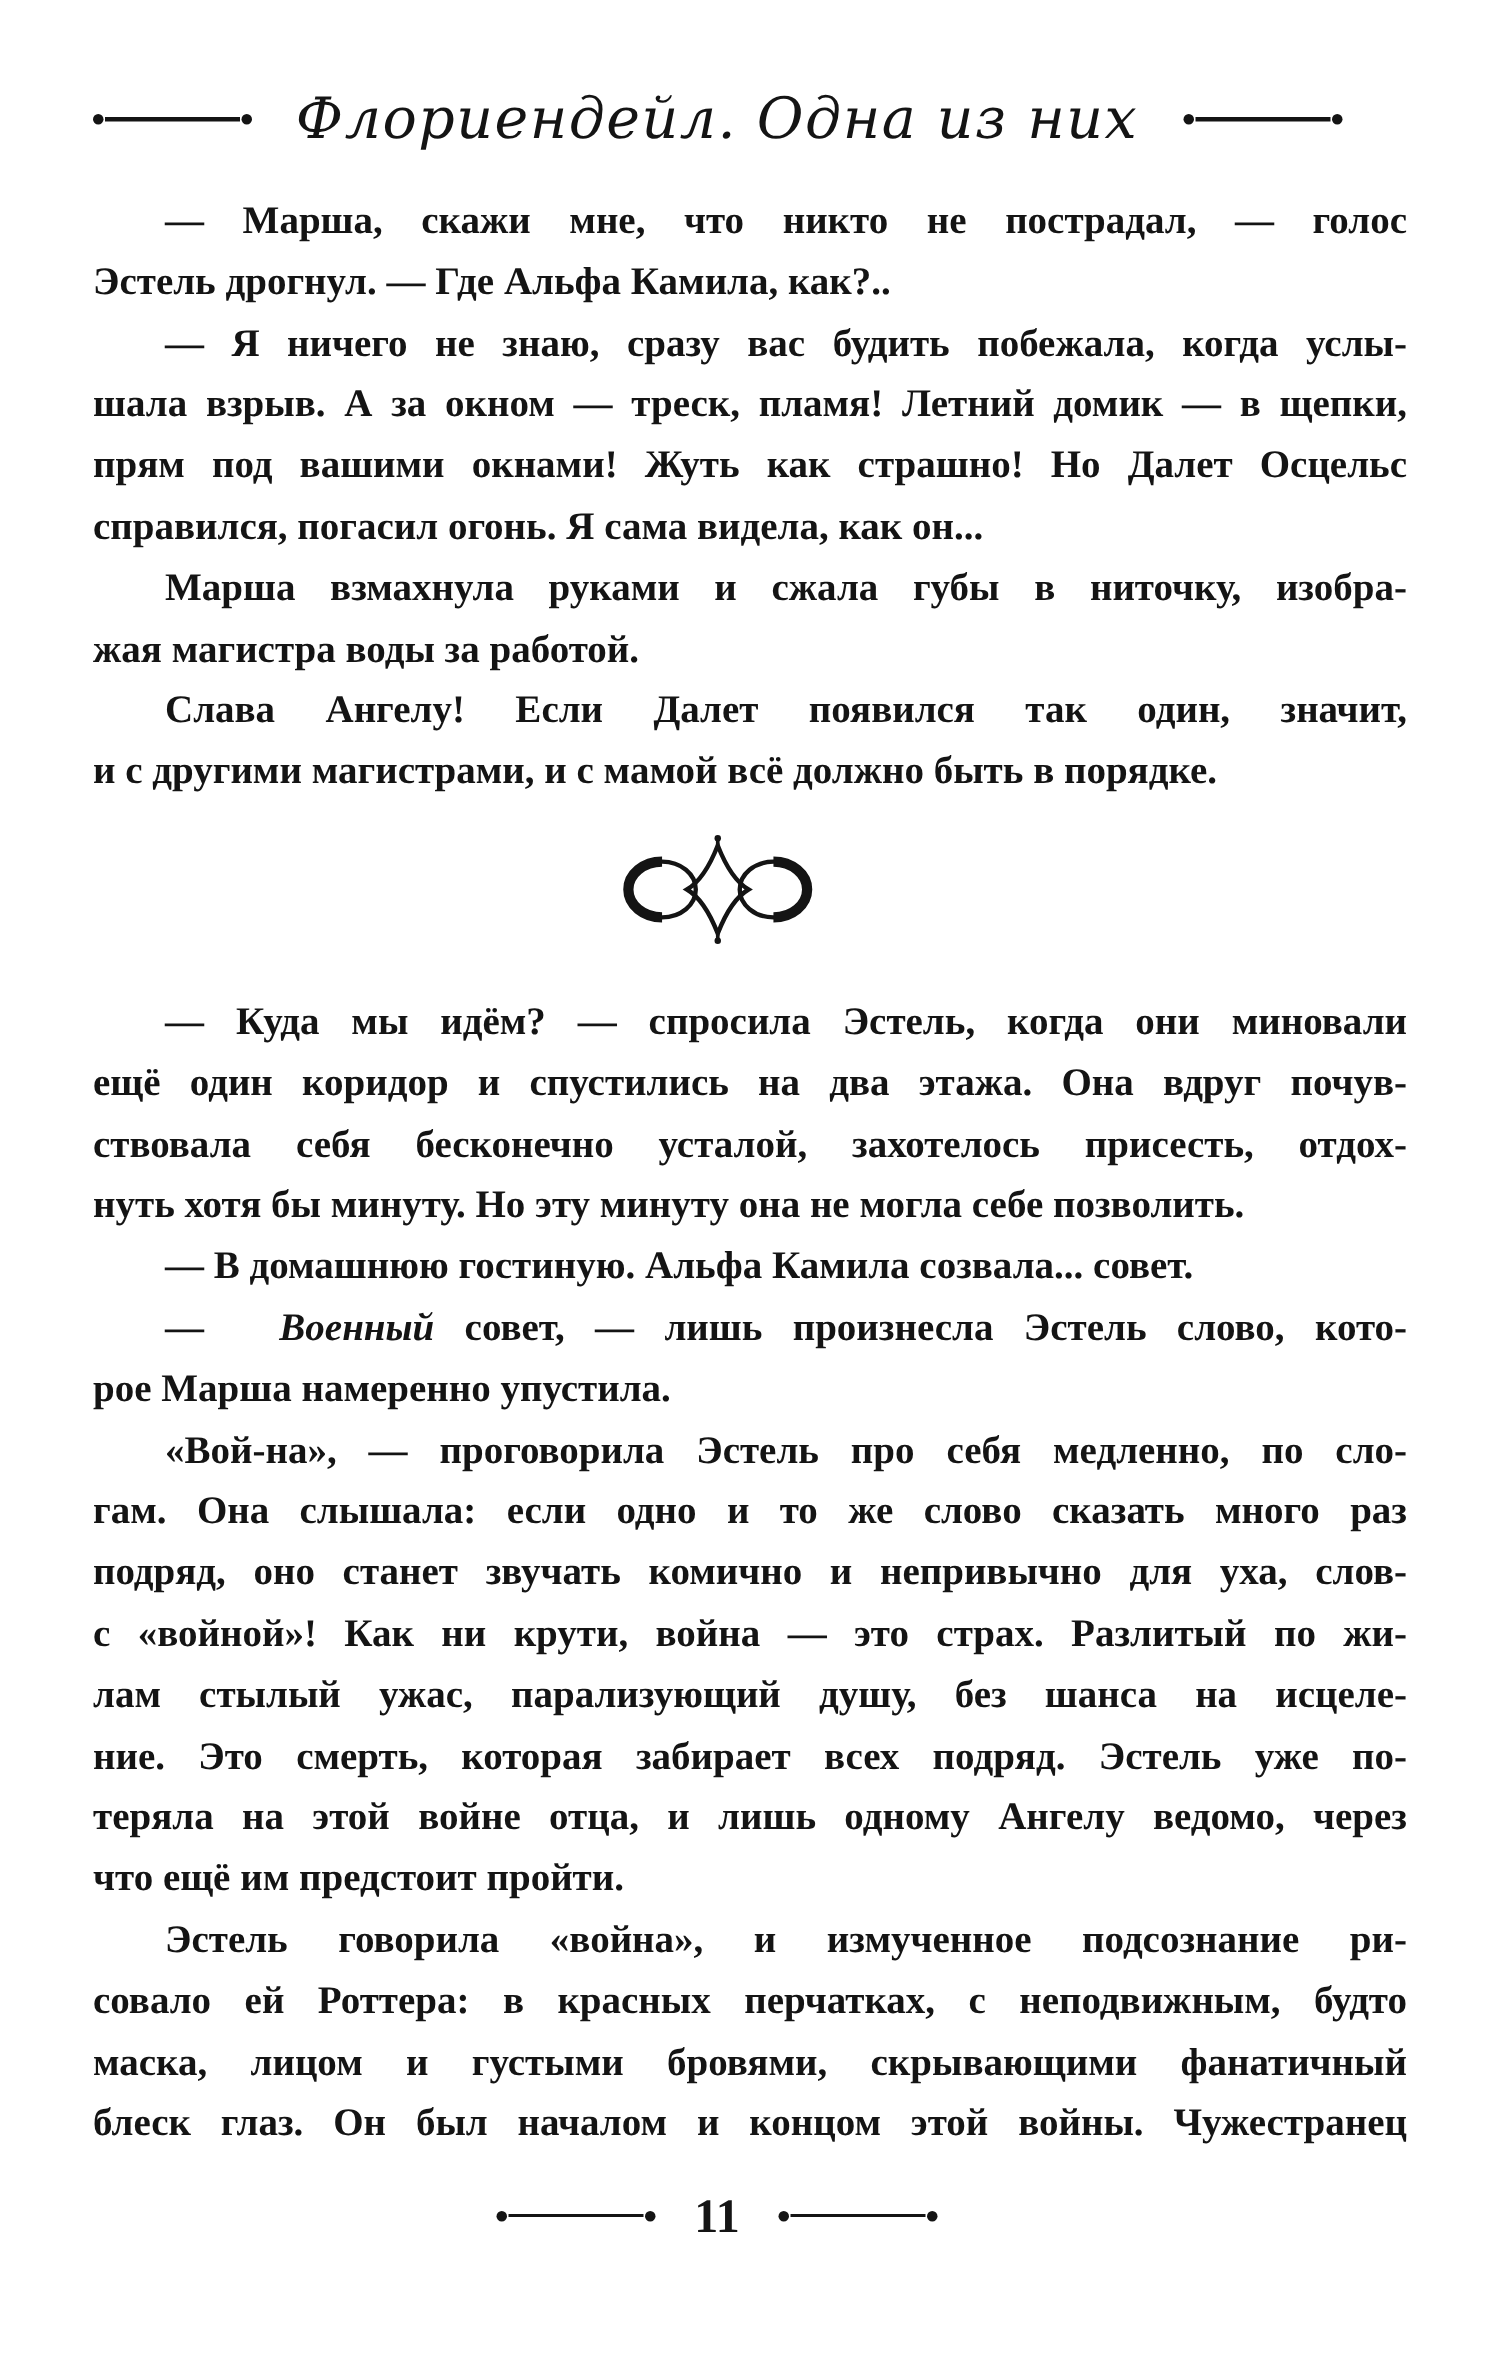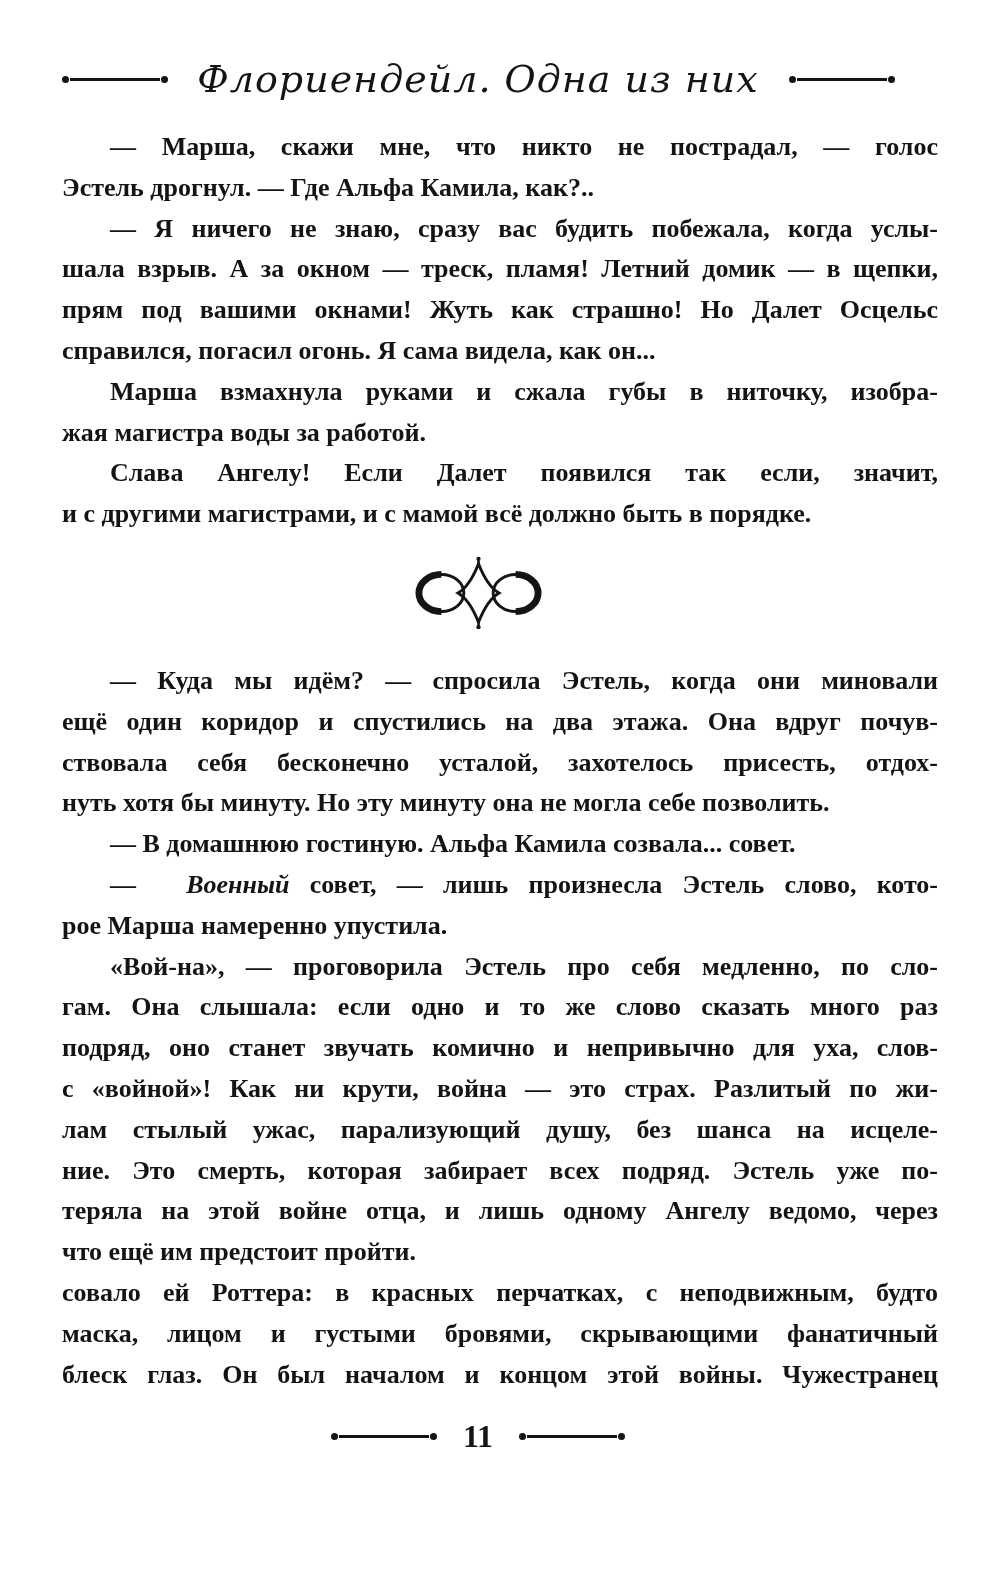--- a/index.html
+++ b/index.html
@@ -96,21 +96,21 @@
 
   <main class="body-text" id="body-text">
       <div class="line ind">— Марша, скажи мне, что никто не пострадал, — голос</div>
       <div class="line noJust">Эстель дрогнул. — Где Альфа Камила, как?..</div>
       <div class="line ind">— Я ничего не знаю, сразу вас будить побежала, когда услы-</div>
       <div class="line">шала взрыв. А за окном — треск, пламя! Летний домик — в щепки,</div>
       <div class="line">прям под вашими окнами! Жуть как страшно! Но Далет Осцельс</div>
       <div class="line noJust">справился, погасил огонь. Я сама видела, как он...</div>
       <div class="line ind">Марша взмахнула руками и сжала губы в ниточку, изобра-</div>
       <div class="line noJust">жая магистра воды за работой.</div>
-      <div class="line ind">Слава Ангелу! Если Далет появился так если, значит,</div>
+      <div class="line ind">Слава Ангелу! Если Далет появился так один, значит,</div>
       <div class="line noJust">и с другими магистрами, и с мамой всё должно быть в порядке.</div>
   <div class="divider-wrap">
     <svg viewBox="0 0 130 76" fill="none" stroke="#141414" xmlns="http://www.w3.org/2000/svg">
       <ellipse cx="27" cy="38" rx="23" ry="19" stroke-width="3"></ellipse>
       <path d="M27,19 A23,19 0 0 0 27,57" stroke-width="7"></path>
       <ellipse cx="103" cy="38" rx="23" ry="19" stroke-width="3"></ellipse>
       <path d="M103,57 A23,19 0 0 0 103,19" stroke-width="7"></path>
       <path d="M65,8 Q56,31 44,38 Q56,45 65,68 Q74,45 86,38 Q74,31 65,8 Z" stroke-width="3"></path>
       <line x1="65" y1="2.5" x2="65" y2="10" stroke-width="2.5"></line>
       <circle cx="65" cy="3" r="2.2" fill="#141414" stroke="none"></circle>
@@ -126,20 +126,21 @@
       <div class="line ind"><span>— </span><span class="it">Военный</span><span> совет, — лишь произнесла Эстель слово, кото-</span></div>
       <div class="line noJust">рое Марша намеренно упустила.</div>
       <div class="line ind">«Вой-на», — проговорила Эстель про себя медленно, по сло-</div>
       <div class="line">гам. Она слышала: если одно и то же слово сказать много раз</div>
       <div class="line">подряд, оно станет звучать комично и непривычно для уха, слов-</div>
       <div class="line">с «войной»! Как ни крути, война — это страх. Разлитый по жи-</div>
       <div class="line">лам стылый ужас, парализующий душу, без шанса на исцеле-</div>
       <div class="line">ние. Это смерть, которая забирает всех подряд. Эстель уже по-</div>
       <div class="line">теряла на этой войне отца, и лишь одному Ангелу ведомо, через</div>
       <div class="line noJust">что ещё им предстоит пройти.</div>
+      <div class="line ind">Эстель говорила «война», и измученное подсознание ри-</div>
       <div class="line">совало ей Роттера: в красных перчатках, с неподвижным, будто</div>
       <div class="line">маска, лицом и густыми бровями, скрывающими фанатичный</div>
       <div class="line">блеск глаз. Он был началом и концом этой войны. Чужестранец</div>
     </main>
 
   <footer class="ftr">
     <div class="rule">
       <span class="dot"></span>
       <span class="bar"></span>
       <span class="dot"></span>

